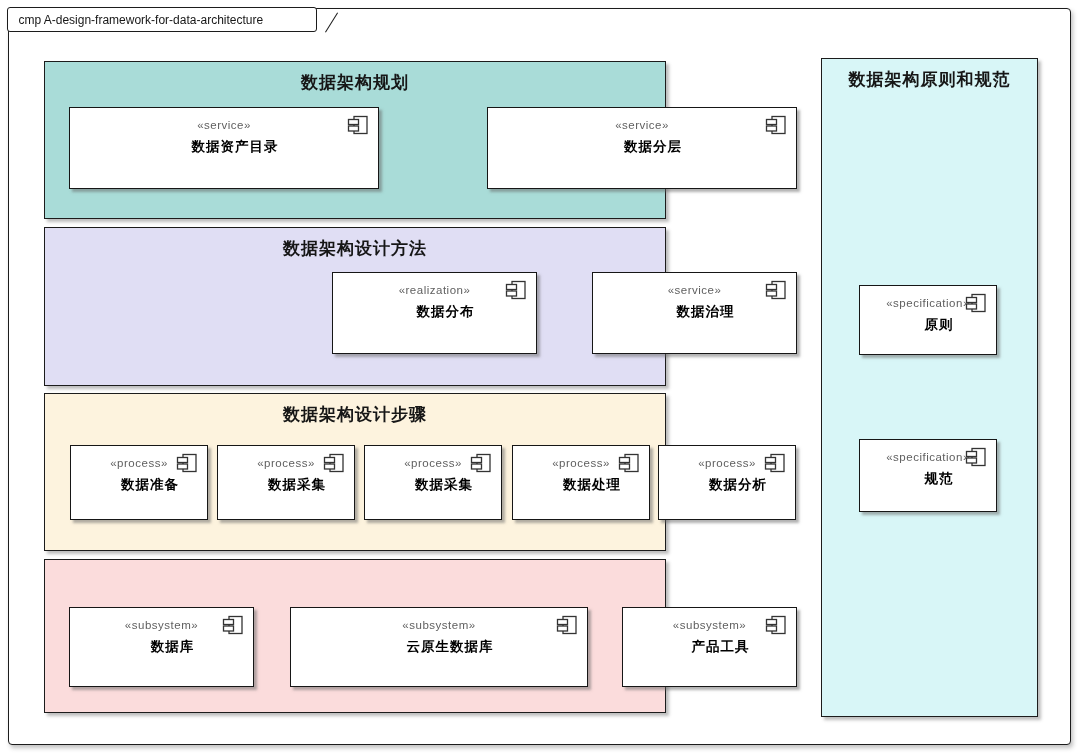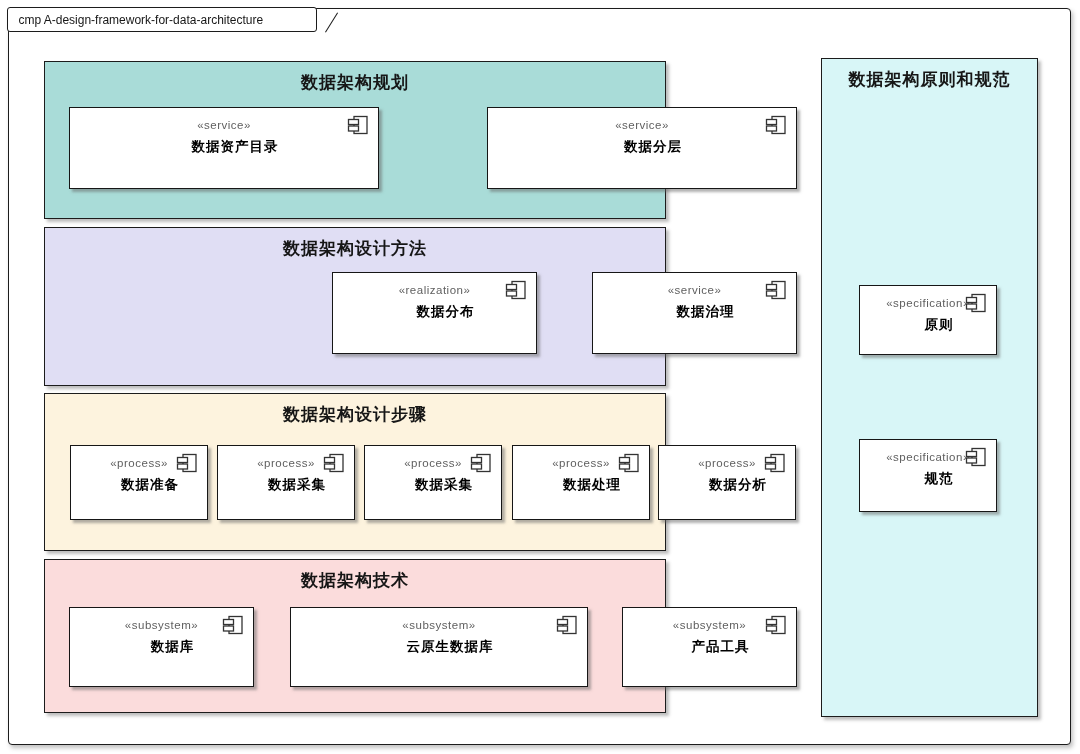--- a/index.html
+++ b/index.html
@@ -178,21 +178,20 @@
       <span class="cname">数据分析</span>
       <svg class="cicon" width="22" height="20" viewBox="0 0 22 20">
           <rect x="7" y="1.5" width="13" height="17" fill="#fff" stroke="#333" stroke-width="1.3"></rect>
           <rect x="1.5" y="4.5" width="10" height="5" fill="#fff" stroke="#333" stroke-width="1.3"></rect>
           <rect x="1.5" y="11" width="10" height="5" fill="#fff" stroke="#333" stroke-width="1.3"></rect>
         </svg>
     </div>
   </section>
 
   <section class="band band-4" style="background: rgb(251, 220, 220);">
-    <h2 class="band-title">数据架构技术</h2>
     <div class="comp b4-c0">
       <span class="stereo">«subsystem»</span>
       <span class="cname">数据库</span>
       <svg class="cicon" width="22" height="20" viewBox="0 0 22 20">
           <rect x="7" y="1.5" width="13" height="17" fill="#fff" stroke="#333" stroke-width="1.3"></rect>
           <rect x="1.5" y="4.5" width="10" height="5" fill="#fff" stroke="#333" stroke-width="1.3"></rect>
           <rect x="1.5" y="11" width="10" height="5" fill="#fff" stroke="#333" stroke-width="1.3"></rect>
         </svg>
     </div>
     <div class="comp b4-c1">

